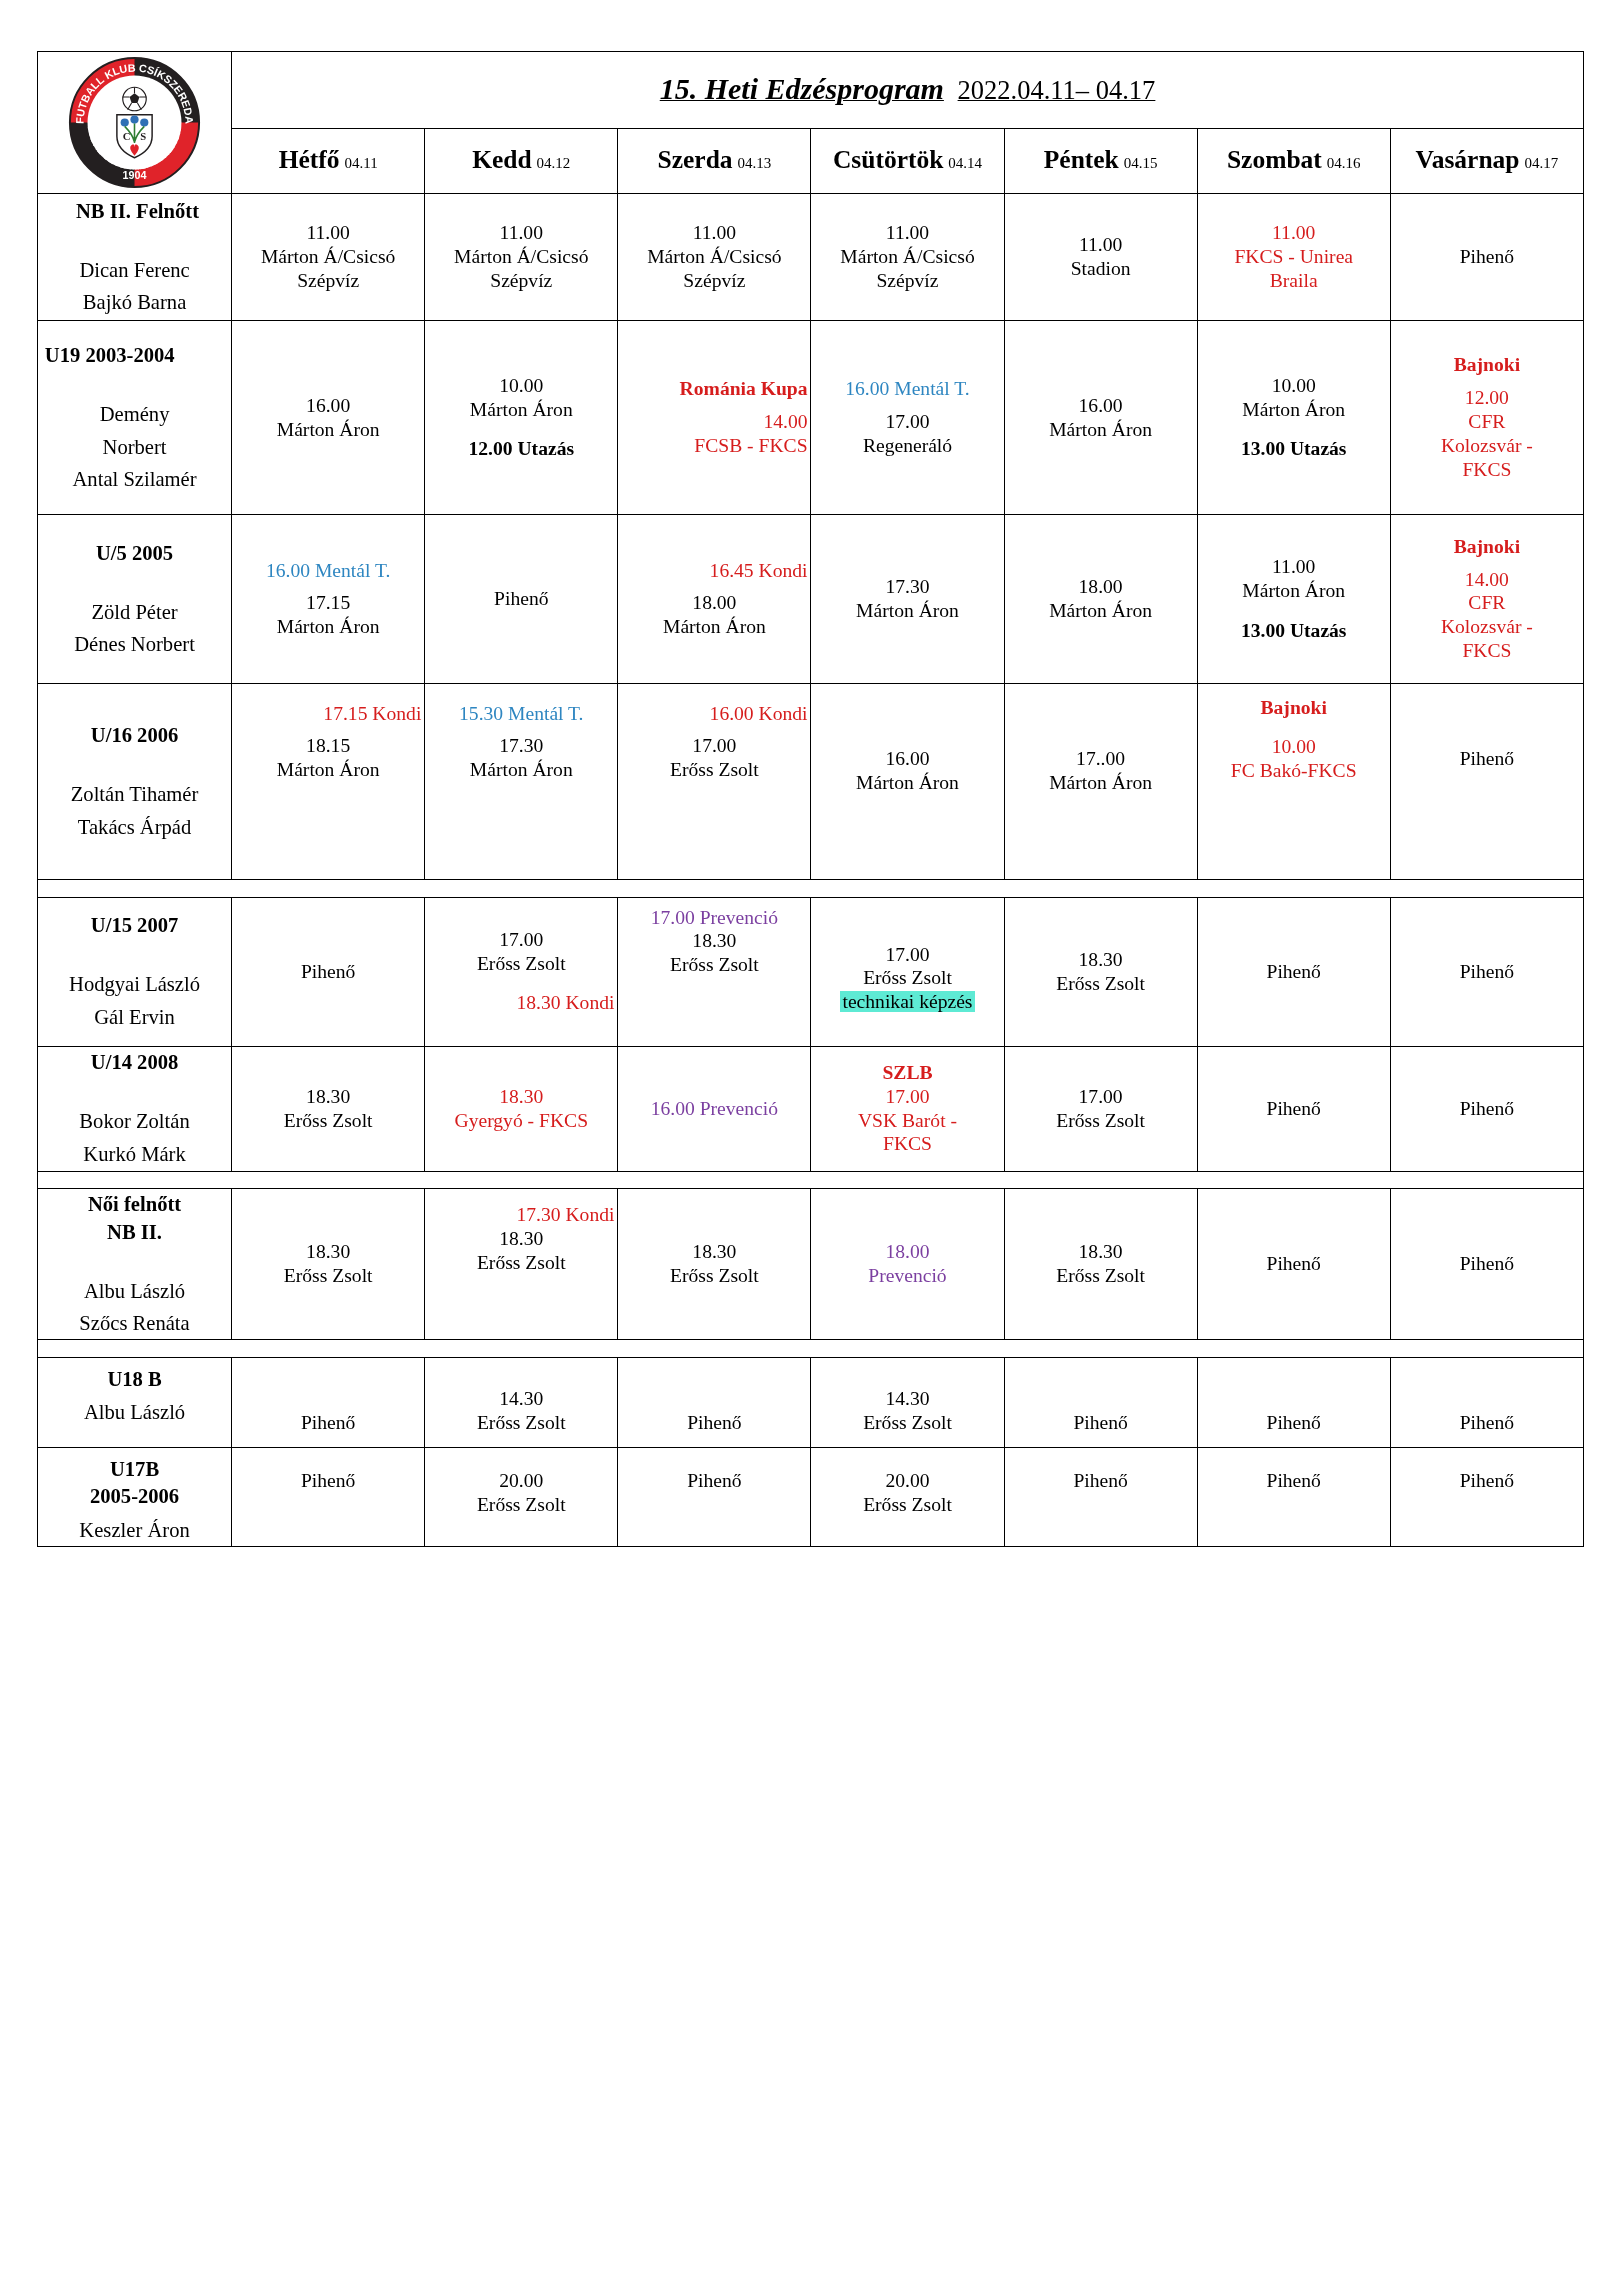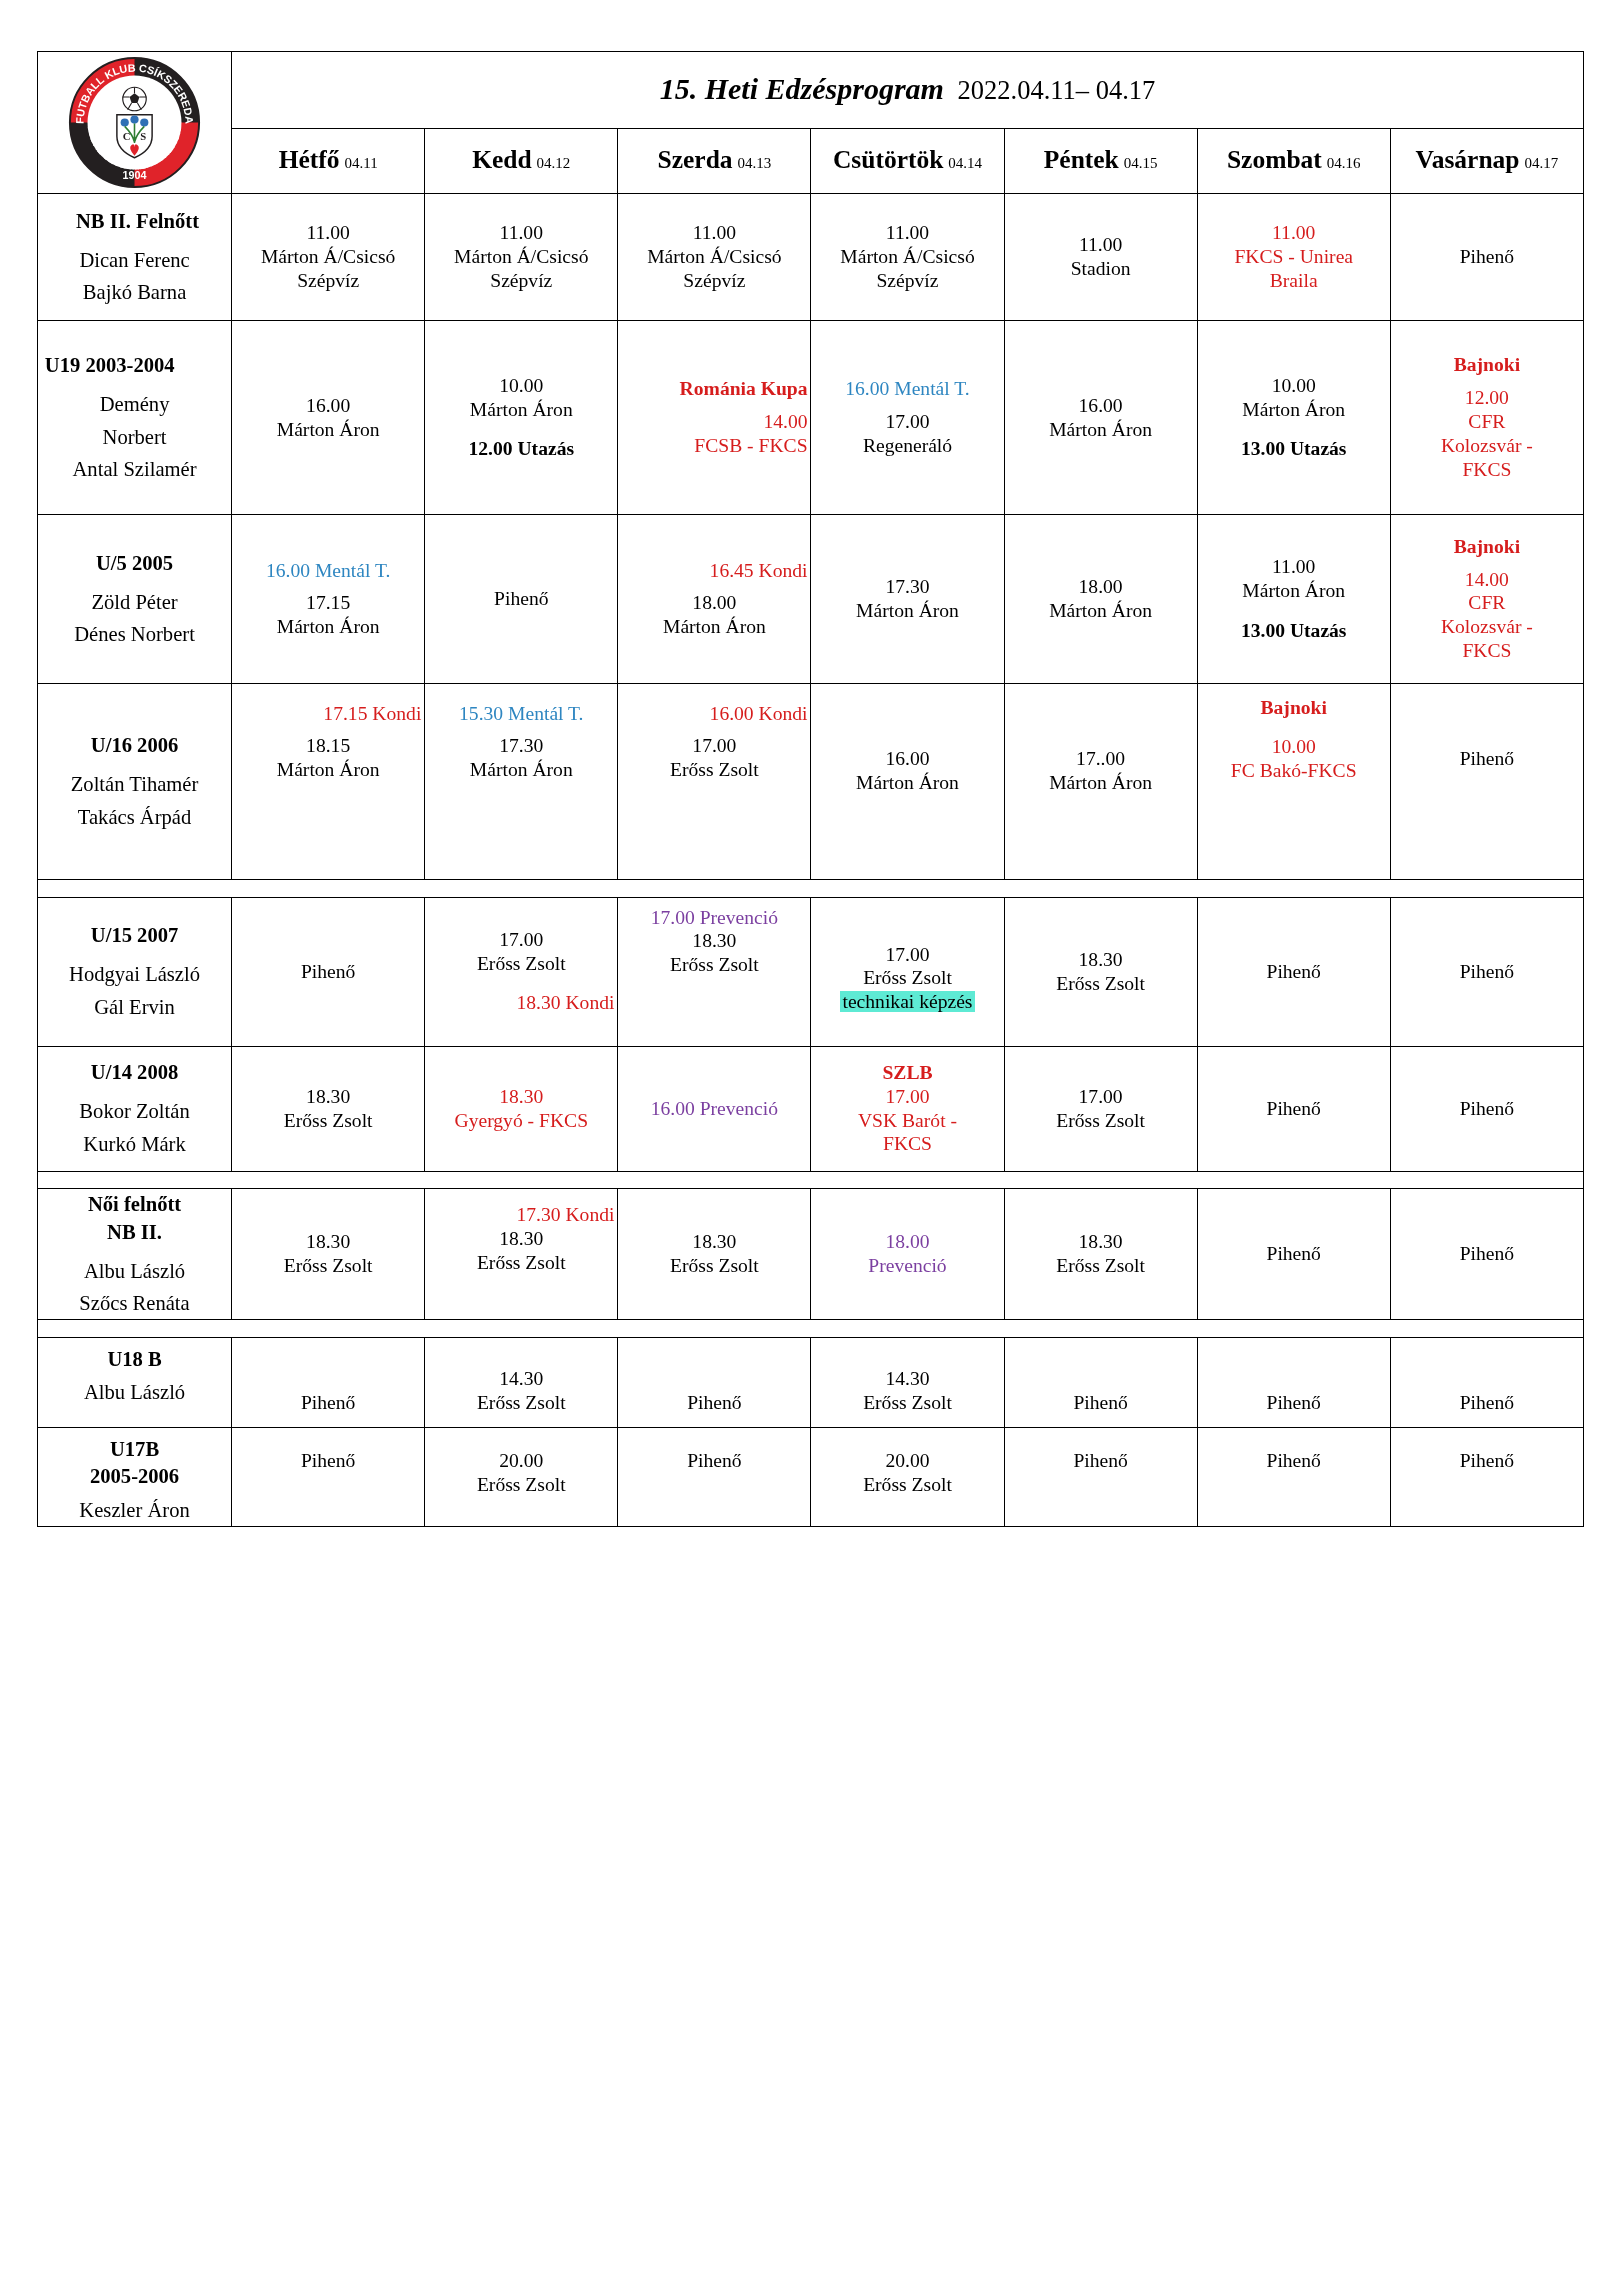--- a/index.html
+++ b/index.html
@@ -32,39 +32,40 @@
   
   td.logo-cell { padding:3.9px; vertical-align:middle; }
   .logo { width:137px; height:137px; margin:0 auto; position:relative; }
   .logo svg { display:block; }
 
   td.title-cell {
     border-bottom:1.5px solid #000;
     text-align:center;
     padding:13.7px 9.8px 11.8px 9.8px;
     white-space:nowrap;
+    text-decoration:underline;
   }
   .title-main {
     font-style:italic; font-weight:bold; font-size:30px;
     letter-spacing:0px;
   }
   .title-dates { font-size:26.5px; padding-left:13.7px; }
 
   td.dayhead { padding:9.8px 3.9px 11.8px 3.9px; }
   .day-name { font-weight:bold; font-size:25.5px; line-height:1.2; }
   .day-date { font-size:15px; line-height:1.3; }
 
   
   td.team {
     text-align:center;
     padding:7.8px 3.9px 9.8px 3.9px;
     vertical-align:top;
   }
   .team-title { font-weight:bold; font-size:20.6px; line-height:1.35; }
-  .team-coach { font-size:20.6px; line-height:1.3; margin-top:11px; }
+  .team-coach { font-size:20.6px; line-height:1.3; margin-top:31px; }
   .team-coach.tight { margin-top:5.9px; }
 
   td.cell { padding:5.9px 2.9px; vertical-align:middle; }
   .line { display:block; }
   .sp { display:block; height:15.7px; }
   .sp-s { display:block; height:8.8px; }
 
   .c-red    { color:#d61d1d;text-align:right; }
   .c-blue   { color:#2e86c1; }
   .c-purple { color:#7b3fa0; }

